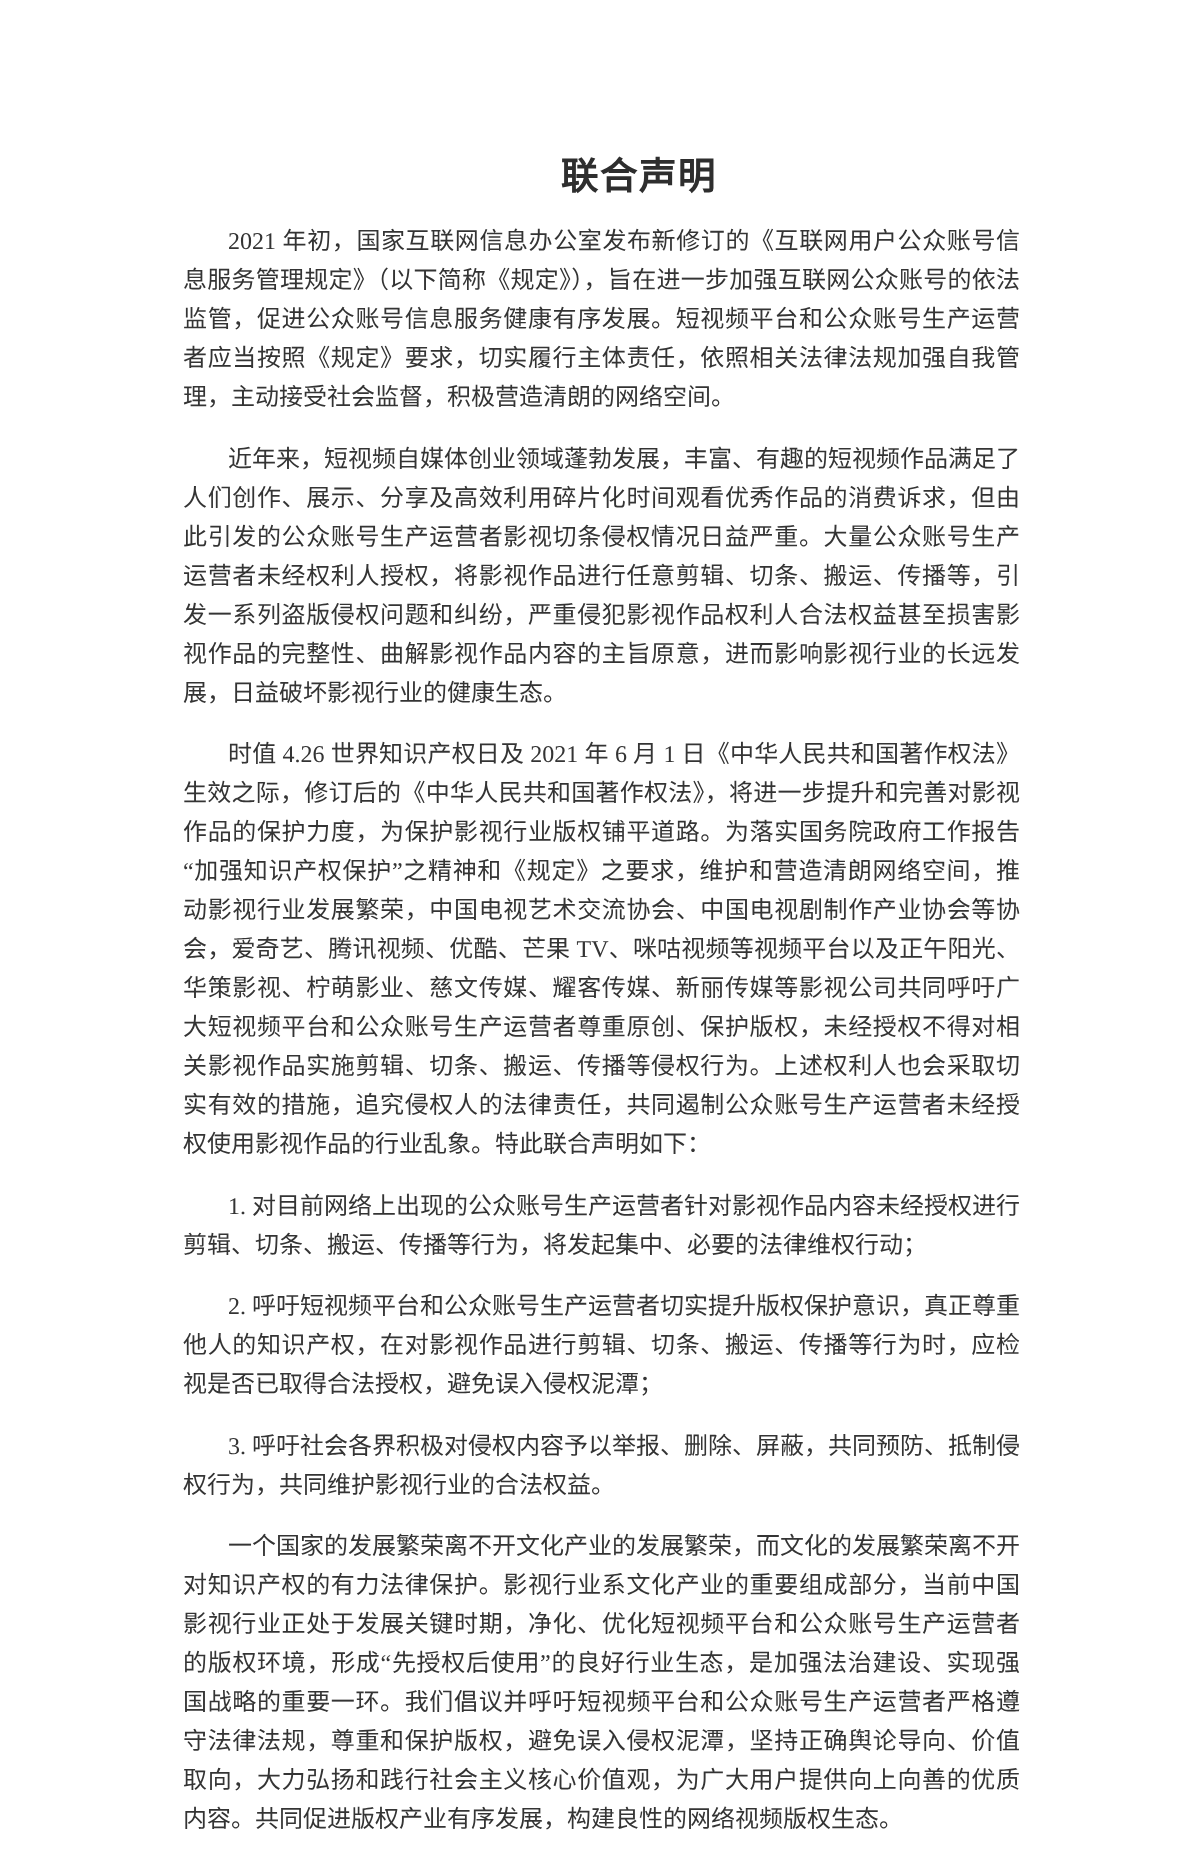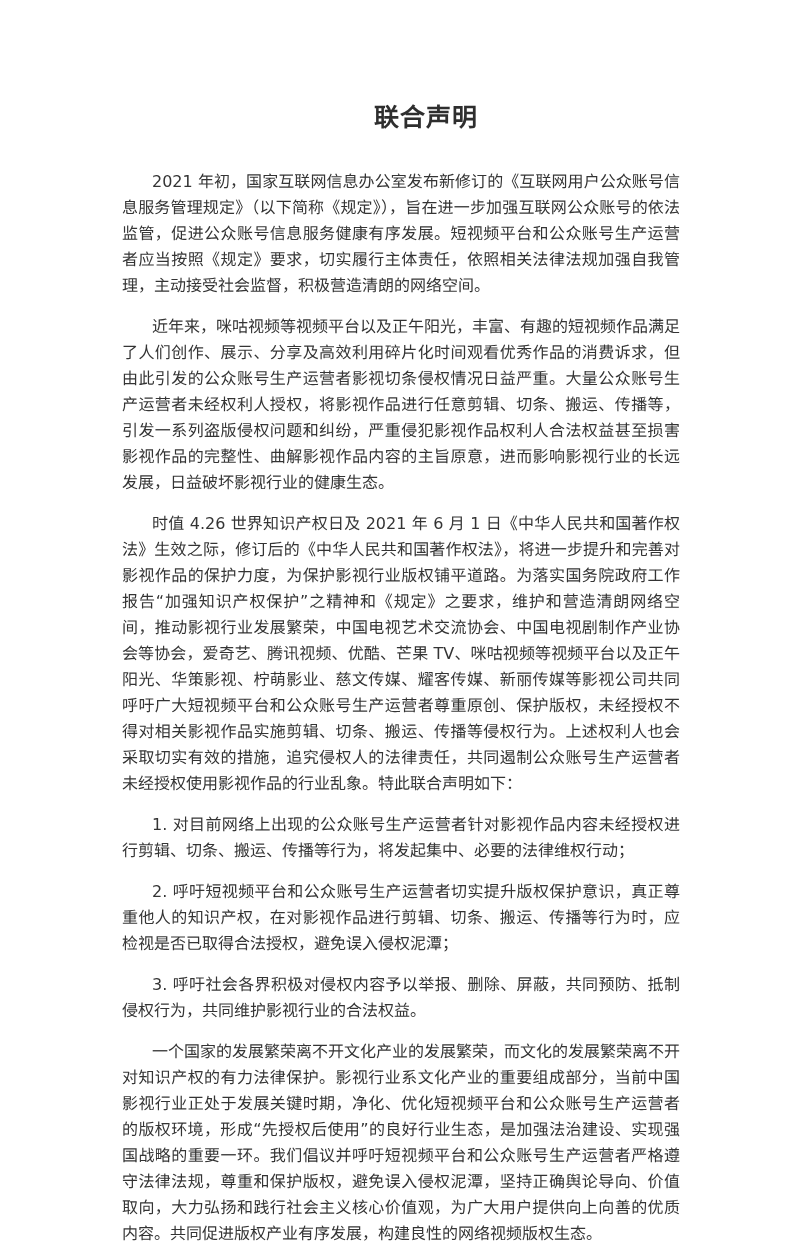--- a/index.html
+++ b/index.html
@@ -16,51 +16,52 @@
     -webkit-font-smoothing: antialiased;
   }
   .page {
     box-sizing: border-box;
     width: 800px;
     height: 1246px;
     padding: 103px 120px 0 122px;
     background: #ffffff;
   }
   .doc-title {
-    margin: 0 0 36px 0;
+    margin: 0 0 16px 0;
     padding-left: 50px;           
     font-size: 25px;
     line-height: 30px;
     font-weight: 700;
     letter-spacing: 1px;
     text-align: center;
     color: #2e2e2e;
   }
   .para {
     margin: 11px 0 15px 0;
     font-size: 16px;
     line-height: 26px;
     text-align: justify;
     text-indent: 30px;            
     color: #343434;
     word-break: break-all;
+    font-family: Liberation Serif, serif;
   }
   .para:last-child {
     margin-bottom: 0;
   }
 </style>
 </head>
 <body>
 
 <div class="page">
   <h1 class="doc-title">联合声明</h1>
 
   <p class="para">2021 年初，国家互联网信息办公室发布新修订的《互联网用户公众账号信息服务管理规定》（以下简称《规定》），旨在进一步加强互联网公众账号的依法监管，促进公众账号信息服务健康有序发展。短视频平台和公众账号生产运营者应当按照《规定》要求，切实履行主体责任，依照相关法律法规加强自我管理，主动接受社会监督，积极营造清朗的网络空间。</p>
 
-  <p class="para">近年来，咪咕视频等视频平台以及正午阳光，丰富、有趣的短视频作品满足了人们创作、展示、分享及高效利用碎片化时间观看优秀作品的消费诉求，但由此引发的公众账号生产运营者影视切条侵权情况日益严重。大量公众账号生产运营者未经权利人授权，将影视作品进行任意剪辑、切条、搬运、传播等，引发一系列盗版侵权问题和纠纷，严重侵犯影视作品权利人合法权益甚至损害影视作品的完整性、曲解影视作品内容的主旨原意，进而影响影视行业的长远发展，日益破坏影视行业的健康生态。</p>
+  <p class="para">近年来，短视频自媒体创业领域蓬勃发展，丰富、有趣的短视频作品满足了人们创作、展示、分享及高效利用碎片化时间观看优秀作品的消费诉求，但由此引发的公众账号生产运营者影视切条侵权情况日益严重。大量公众账号生产运营者未经权利人授权，将影视作品进行任意剪辑、切条、搬运、传播等，引发一系列盗版侵权问题和纠纷，严重侵犯影视作品权利人合法权益甚至损害影视作品的完整性、曲解影视作品内容的主旨原意，进而影响影视行业的长远发展，日益破坏影视行业的健康生态。</p>
 
   <p class="para">时值 4.26 世界知识产权日及 2021 年 6 月 1 日《中华人民共和国著作权法》生效之际，修订后的《中华人民共和国著作权法》，将进一步提升和完善对影视作品的保护力度，为保护影视行业版权铺平道路。为落实国务院政府工作报告“加强知识产权保护”之精神和《规定》之要求，维护和营造清朗网络空间，推动影视行业发展繁荣，中国电视艺术交流协会、中国电视剧制作产业协会等协会，爱奇艺、腾讯视频、优酷、芒果 TV、咪咕视频等视频平台以及正午阳光、华策影视、柠萌影业、慈文传媒、耀客传媒、新丽传媒等影视公司共同呼吁广大短视频平台和公众账号生产运营者尊重原创、保护版权，未经授权不得对相关影视作品实施剪辑、切条、搬运、传播等侵权行为。上述权利人也会采取切实有效的措施，追究侵权人的法律责任，共同遏制公众账号生产运营者未经授权使用影视作品的行业乱象。特此联合声明如下：</p>
 
   <p class="para">1. 对目前网络上出现的公众账号生产运营者针对影视作品内容未经授权进行剪辑、切条、搬运、传播等行为，将发起集中、必要的法律维权行动；</p>
 
   <p class="para">2. 呼吁短视频平台和公众账号生产运营者切实提升版权保护意识，真正尊重他人的知识产权，在对影视作品进行剪辑、切条、搬运、传播等行为时，应检视是否已取得合法授权，避免误入侵权泥潭；</p>
 
   <p class="para">3. 呼吁社会各界积极对侵权内容予以举报、删除、屏蔽，共同预防、抵制侵权行为，共同维护影视行业的合法权益。</p>
 
   <p class="para">一个国家的发展繁荣离不开文化产业的发展繁荣，而文化的发展繁荣离不开对知识产权的有力法律保护。影视行业系文化产业的重要组成部分，当前中国影视行业正处于发展关键时期，净化、优化短视频平台和公众账号生产运营者的版权环境，形成“先授权后使用”的良好行业生态，是加强法治建设、实现强国战略的重要一环。我们倡议并呼吁短视频平台和公众账号生产运营者严格遵守法律法规，尊重和保护版权，避免误入侵权泥潭，坚持正确舆论导向、价值取向，大力弘扬和践行社会主义核心价值观，为广大用户提供向上向善的优质内容。共同促进版权产业有序发展，构建良性的网络视频版权生态。</p>

